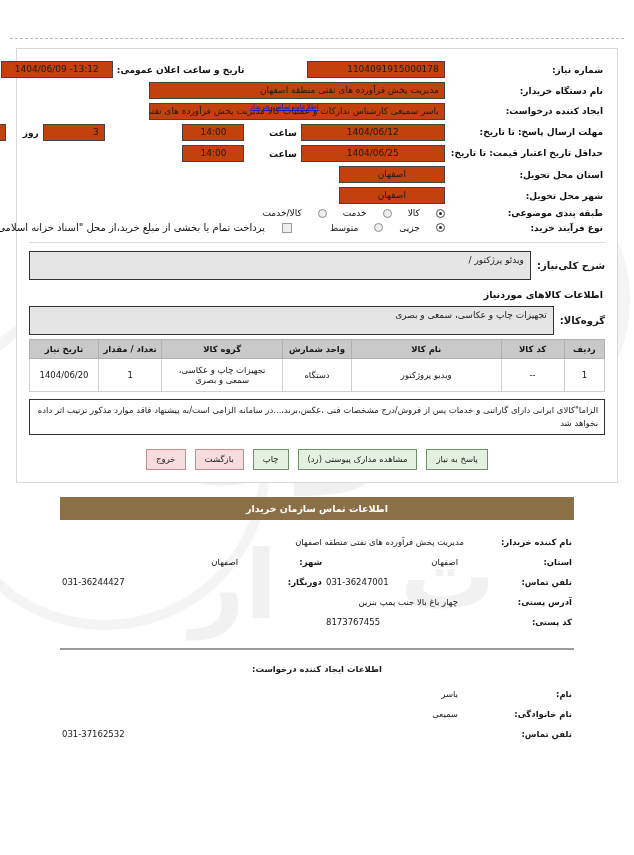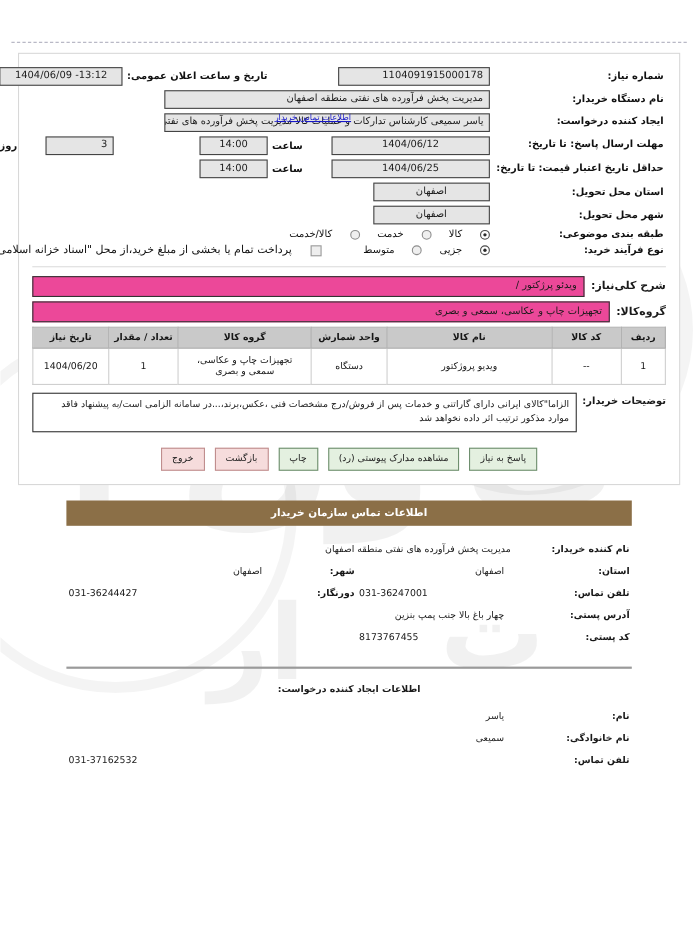--- a/index.html
+++ b/index.html
@@ -86,30 +86,29 @@
     font-size: 9px;
     white-space: nowrap;
     padding-left: 4px !important;
     color: #111;
     width: 1%;
   }
   .lbl.two-line { line-height: 1.25; }
 
   .fld {
     border: 1px solid #444;
-    background: #e5e5e5;
+    background: #c2410c;
     height: 17px;
     line-height: 15px;
     padding: 0 5px;
     font-size: 9px;
     display: block;
     text-align: right;
     overflow: hidden;
     white-space: nowrap;
-    margin-left: 22px;
   }
   .fld.center { text-align: center; }
   .fld.ltr { direction: ltr; text-align: center; }
   .fld.num { direction: ltr; text-align: right; }
 
   .inline-lbl {
     font-size: 9px; font-weight: bold;
     white-space: nowrap;
     padding: 0 5px;
     color: #111;
@@ -179,22 +178,22 @@
   }
 
   
   .blockrow { display: flex; align-items: center; margin: 4px 0; }
   .blockrow .blbl {
     font-weight: bold; font-size: 10px; white-space: nowrap;
     padding-left: 6px;
   }
   .bigfld {
     border: 1px solid #333;
-    background: #ec4899;
-    height: 19px; line-height: 17px;
+    background: #e5e5e5;
+    height: 29px; line-height: 17px;
     padding: 0 6px;
     font-size: 9px; text-align: right;
     flex: 1;
   }
 
   .subhead {
     font-weight: bold; font-size: 9.5px;
     margin: 9px 2px 6px 0;
     text-align: right;
     color: #111;
@@ -445,20 +444,21 @@
       </tbody>
         </table>
 
       <hr class="sep">
 
       <div class="blockrow">
         <span class="blbl">شرح کلی‌نیاز:</span>
         <span class="bigfld">ویدئو پرژکتور /</span>
       </div>
 
+      <div class="subhead">اطلاعات کالاهای موردنیاز</div>
 
       <div class="blockrow">
         <span class="blbl">گروه‌کالا:</span>
         <span class="bigfld">تجهیزات چاپ و عکاسی، سمعی و بصری</span>
       </div>
 
       <table class="goods">
         <thead>
           <tr>
             <th style="width:7%">ردیف</th>
@@ -477,21 +477,20 @@
             <td>ویدیو پروژکتور</td>
             <td>دستگاه</td>
             <td>تجهیزات چاپ و عکاسی، سمعی و بصری</td>
             <td>1</td>
             <td class="ltrcell">1404/06/20</td>
           </tr>
         </tbody>
       </table>
 
       <div class="remarks-row">
-        <span class="remarks-lbl">توضیحات خریدار:</span>
         <div class="remarks-box">الزاما"کالای ایرانی دارای گاراتنی و خدمات پس از فروش/درج  مشخصات فنی ،عکس،برند،...در سامانه الزامی است/به  پیشنهاد فاقد موارد مذکور  ترتیب اثر داده نخواهد شد</div>
       </div>
 
       <div class="btnbar">
         <button class="btn">پاسخ به نیاز</button>
         <button class="btn">مشاهده مدارک پیوستی (رد)</button>
         <button class="btn">چاپ</button>
         <button class="btn danger">بازگشت</button>
         <button class="btn danger">خروج</button>
       </div>

